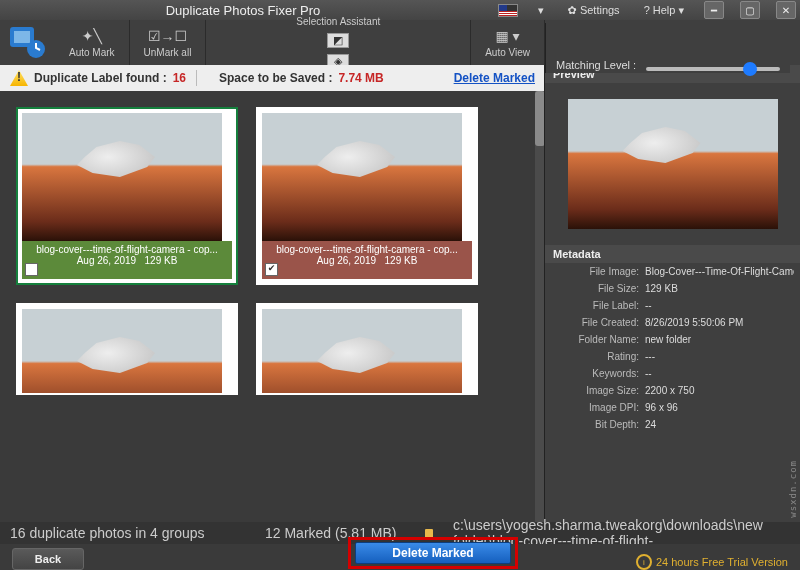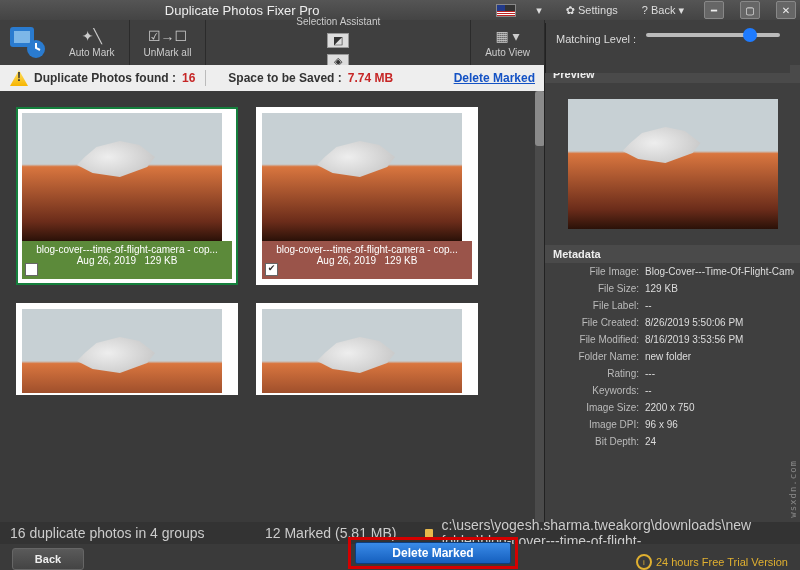--- a/index.html
+++ b/index.html
@@ -12,21 +12,21 @@
   .tb-link{color:#ddd;font-size:11px;padding:0 4px;cursor:pointer}
   .toolbar{height:45px;background:#3f3f3f;display:flex;align-items:stretch;border-bottom:1px solid #222}
   .logo{width:55px;display:flex;align-items:center;justify-content:center}
   .logo svg{width:40px;height:40px}
   .tool{display:flex;flex-direction:column;align-items:center;justify-content:center;padding:0 14px;gap:2px;border-right:1px solid #2b2b2b;cursor:pointer}
   .tool .icn{height:18px;display:flex;align-items:center;justify-content:center;color:#ccc;font-size:14px}
   .tool .lbl{font-size:10px;color:#ccc}
   .tool.wide{flex-direction:column;gap:6px}
   .sqbtn{width:20px;height:20px;border:1px solid #999;background:#ddd;color:#333;display:flex;align-items:center;justify-content:center;cursor:pointer;font-size:11px}
   .right-panel{position:absolute;right:0;top:65px;width:255px;bottom:48px;background:#3f3f3f;border-left:1px solid #222}
-  .match{height:16px;display:flex;align-items:flex-start;gap:10px;padding:10px 10px 2px;font-size:11px;color:#ddd}
+  .match{height:16px;display:flex;align-items:flex-end;gap:10px;padding:10px 10px 2px;font-size:11px;color:#ddd}
   .slider{flex:1;height:4px;background:#bbb;border-radius:2px;position:relative}
   .slider .dot{position:absolute;top:-5px;width:14px;height:14px;border-radius:50%;background:#1e7bff;left:72%}
   .section-h{background:#4a4a4a;color:#eee;font-weight:600;font-size:11px;padding:3px 8px}
   .preview{height:150px;display:flex;align-items:center;justify-content:center;padding:6px}
   .drone{width:210px;height:130px;background:linear-gradient(#c7d0d4 0%,#c7d0d4 40%,#d9763f 42%,#6b2c1a 85%,#2a1108 100%);position:relative}
   .drone::after{content:"";position:absolute;top:28px;left:55px;width:78px;height:40px;background:radial-gradient(ellipse at 40% 40%,#eee,#bbb);clip-path:polygon(10% 40%,25% 15%,55% 0%,80% 10%,100% 40%,90% 65%,55% 90%,20% 80%,0% 60%)}
   .drone.sm{width:200px;height:130px}
   .meta-rows{font-size:10px;color:#ccc}
   .mrow{display:flex;padding:3px 6px}
   .mk{width:88px;text-align:right;padding-right:6px;color:#bbb}
@@ -48,39 +48,39 @@
   .card .ph{height:128px;background:#fff;display:flex;flex-direction:column}
   .card .label{height:32px;padding:3px 4px;text-align:center;font-size:10px;color:#fff;position:relative}
   .card .label.g{background:#5c8a3a}
   .card .label.r{background:#9a544a}
   .chk{position:absolute;left:3px;bottom:3px;width:11px;height:11px;background:#fff;border:1px solid #666;color:#333;font-size:9px;line-height:9px;text-align:center}
   .sb{position:absolute;right:0;top:0;bottom:0;width:10px;background:#4b4b4b}
   .sb .th{width:10px;height:55px;background:#8a8a8a;border-radius:3px}
   .status{position:absolute;left:0;right:0;bottom:26px;height:22px;background:#333;color:#ccc;display:flex;align-items:center;font-size:14px}
   .status .c1{width:255px;padding-left:10px}
   .status .c2{width:160px}
-  .status .c3{flex:1;display:flex;align-items:center;gap:8px}
+  .status .c3{flex:1;display:flex;align-items:center;gap:20px}
   .folder-icn{width:12px;height:9px;background:#e8b84b;border-radius:1px;display:inline-block}
   .bottom{position:absolute;left:0;right:0;bottom:0;height:26px;background:#3a3a3a;display:flex;align-items:flex-end;padding:0 12px}
   .btn-back{width:70px;height:20px;background:linear-gradient(#5a5a5a,#444);border:1px solid #666;color:#eee;font-weight:600;font-size:11px;display:flex;align-items:center;justify-content:center;border-radius:3px;cursor:pointer}
   .del-wrap{position:absolute;left:348px;bottom:1px;width:164px;height:26px;border:3px solid #d50000;display:flex;align-items:center;justify-content:center}
   .btn-del{width:154px;height:20px;background:linear-gradient(#3a8be8,#155fbe);border:1px solid #0d3e7d;color:#fff;font-weight:700;font-size:12px;display:flex;align-items:center;justify-content:center;border-radius:2px;cursor:pointer}
   .trial{margin-left:auto;display:flex;align-items:center;gap:4px;color:#e0b030;font-size:11px}
   .trial .circ{width:12px;height:12px;border:2px solid #e0b030;border-radius:50%;display:flex;align-items:center;justify-content:center;font-size:8px}
   .watermark{position:absolute;right:2px;bottom:52px;color:#d0d0d080;font-family:monospace;font-size:9px;letter-spacing:1px;writing-mode:vertical-lr;transform:rotate(180deg)}
 </style>
 </head>
 <body>
 
 <div class="titlebar">
   <div class="title">Duplicate Photos Fixer Pro</div>
   <span class="flag"></span>
   <span class="tb-link">▾</span>
   <span class="tb-link">✿ <span>Settings</span></span>
-  <span class="tb-link"><span>? Back</span> ▾</span>
+  <span class="tb-link"><span>? Help</span> ▾</span>
   <div class="winbtn">━</div>
   <div class="winbtn">▢</div>
   <div class="winbtn">✕</div>
 </div>
 
 <div class="toolbar">
   <div class="logo">
     <svg viewBox="0 0 40 40">
         <rect x="2" y="4" width="24" height="20" rx="3" fill="#2a7bcf"></rect>
         <rect x="6" y="8" width="16" height="12" fill="#7db7e8"></rect>
@@ -104,21 +104,21 @@
   <div class="tool">
     <span class="icn">▦ ▾</span>
     <span class="lbl">Auto View</span>
   </div>
   <div style="width:255px"></div>
 </div>
 
 <div class="main">
   <div class="infobar">
     <span class="warn"></span>
-    <b>Duplicate Photos found :</b>
+    <b>Duplicate Label found :</b>
     <b class="red">16</b>
     <span class="gap"></span>
     <b>Space to be Saved :</b>
     <b class="red">7.74 MB</b>
     <span style="flex:1"></span>
     <span class="blue-link">Delete Marked</span>
   </div>
   <div class="scroll">
     <div class="grid">
       <div class="card">
@@ -177,24 +177,20 @@
       </div>
       <div class="mrow">
         <div class="mk">File Label:</div>
         <div class="mv">--</div>
       </div>
       <div class="mrow">
         <div class="mk">File Created:</div>
         <div class="mv">8/26/2019 5:50:06 PM</div>
       </div>
       <div class="mrow">
-        <div class="mk">File Modified:</div>
-        <div class="mv">8/16/2019 3:53:56 PM</div>
-      </div>
-      <div class="mrow">
         <div class="mk">Folder Name:</div>
         <div class="mv">new folder</div>
       </div>
       <div class="mrow">
         <div class="mk">Rating:</div>
         <div class="mv">---</div>
       </div>
       <div class="mrow">
         <div class="mk">Keywords:</div>
         <div class="mv">--</div>

